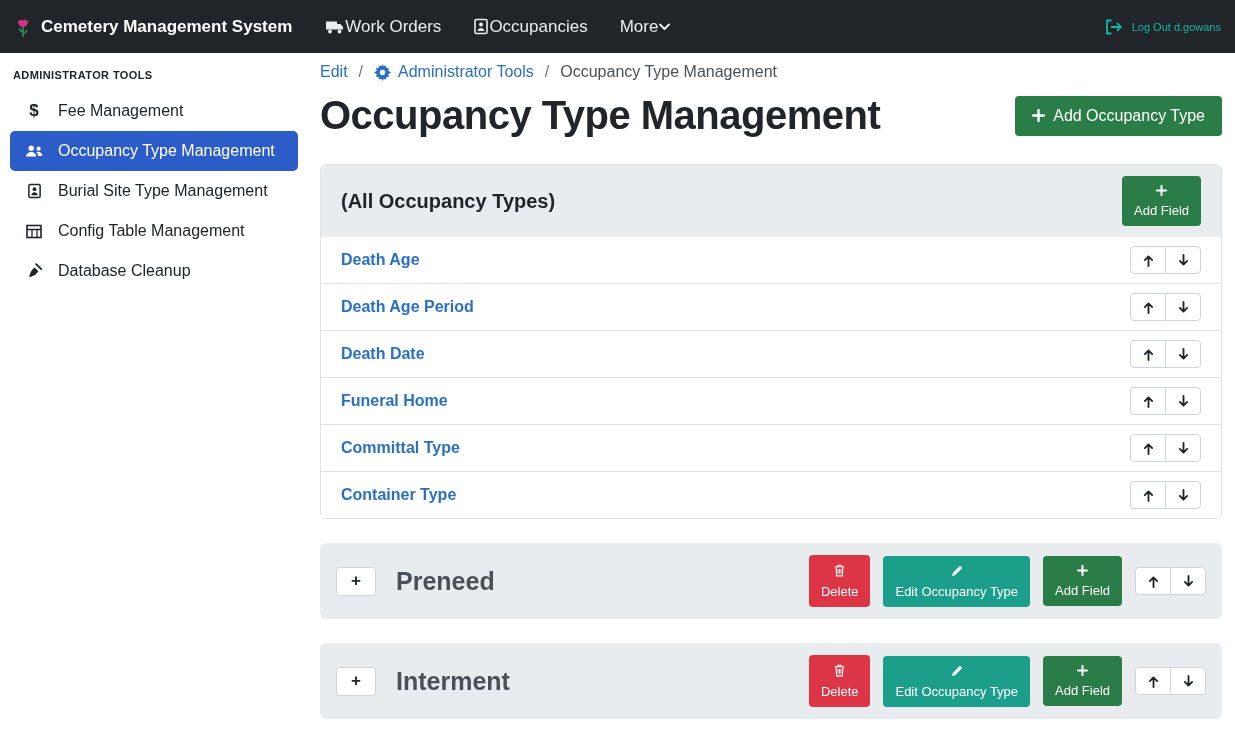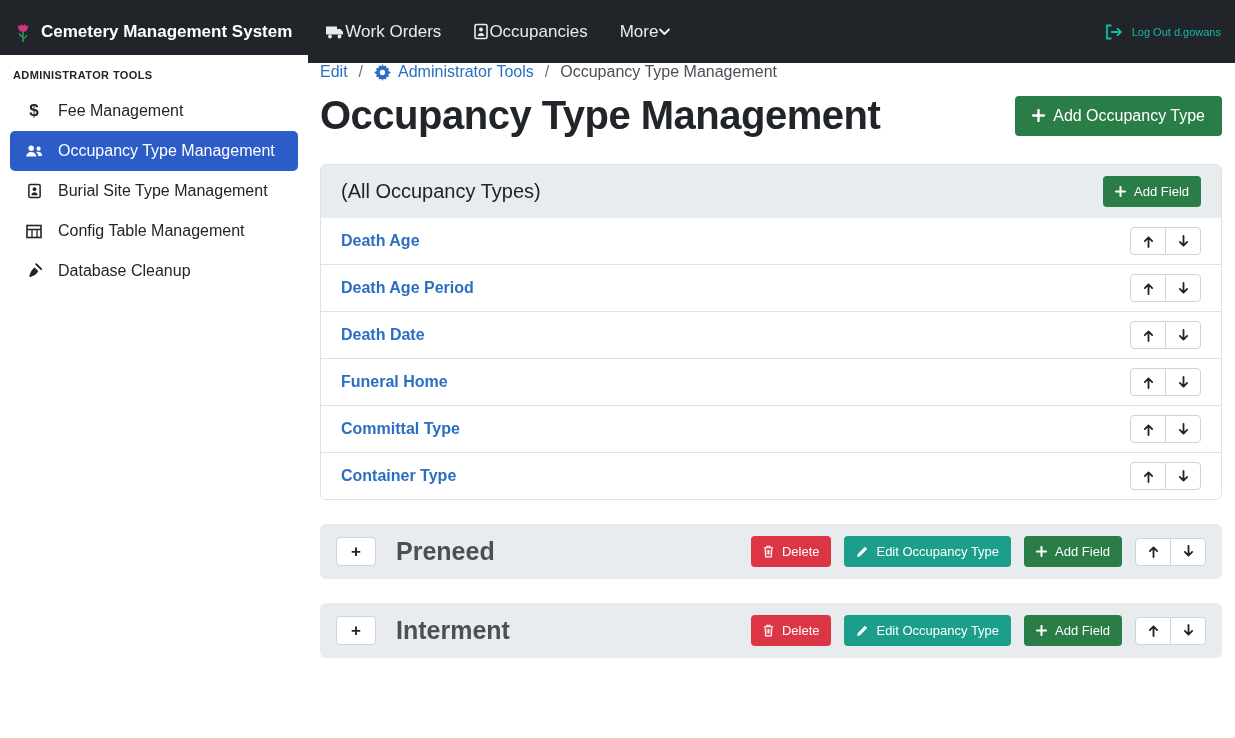--- a/index.html
+++ b/index.html
@@ -1,21 +1,21 @@
 <!DOCTYPE html>
 <html><head>
 <meta charset="utf-8">
 <style>
   * { box-sizing: border-box; }
   html,body { margin:0; padding:0; }
   body { font-family: "Liberation Sans", sans-serif; background:#fff; }
   .app { position:relative; width:1235px; height:738px; overflow:hidden; background:#fff; }
 
   
-  .navbar { height:63px; background:#212529; display:flex; align-items:center; padding:0 14px; }
+  .navbar { height:53px; background:#212529; display:flex; align-items:center; padding:0 14px; }
   .brand { display:flex; align-items:center; gap:9px; color:#fff; font-weight:700; font-size:17px; cursor:pointer; }
   .nav-links { display:flex; align-items:center; gap:32px; margin-left:34px; }
   .nav-link { display:flex; align-items:center; gap:0; color:#e9ecef; font-size:17px; cursor:pointer; }
   .nav-link svg { flex:0 0 auto; }
   .nav-spacer { flex:1; }
   .logout { display:flex; align-items:center; gap:9px; color:#14b8a6; font-size:11px; cursor:pointer; }
 
   
   .sidebar { position:absolute; top:55px; left:0; width:308px; bottom:0; background:#fff; }
   .sidebar-heading { padding:14px 13px 10px; font-size:11px; font-weight:700; letter-spacing:.4px; text-transform:uppercase; color:#212529; }
@@ -28,29 +28,29 @@
   .breadcrumb { display:flex; align-items:center; gap:11px; margin-top:8px; font-size:16px; }
   .crumb-link { color:#2a6fc2; cursor:pointer; display:flex; align-items:center; gap:7px; }
   .crumb-sep { color:#6c757d; }
   .crumb-current { color:#495057; }
 
   .title-row { display:flex; justify-content:space-between; align-items:center; margin-top:12px; }
   .page-title { margin:0; font-size:40px; font-weight:600; color:#212529; letter-spacing:-.5px; }
 
   .btn { display:inline-flex; align-items:center; gap:8px; border:none; border-radius:4px; color:#fff; cursor:pointer; font-family:inherit; line-height:1; }
   .btn-lg { font-size:16px; padding:12px 17px; }
-  .btn-sm { font-size:13px; padding:9px 12px; }
+  .btn-sm { font-size:13px; padding:9px 12px;flex-direction:column; }
   .btn-success { background:#2a7d46; }
   .btn-danger  { background:#dc3545; }
   .btn-teal    { background:#1b9e8a; }
 
   
   .card { margin-top:26px; border:1px solid #dee2e6; border-radius:6px; overflow:hidden; }
   .card-header { background:#e9ecef; padding:11px 20px; display:flex; justify-content:space-between; align-items:center; }
-  .card-title { font-size:20px; font-weight:400; color:#212529; }
+  .card-title { font-size:20px; font-weight:700; color:#212529; }
   .field-row { display:flex; justify-content:space-between; align-items:center; padding:9px 20px; border-top:1px solid #dee2e6; background:#fff; }
   .field-link { font-size:16px; font-weight:700; color:#2a6fc2; cursor:pointer; text-decoration:none; }
 
   .arrow-group { display:inline-flex; }
   .arrow-btn { width:36px; height:28px; background:#fff; border:1px solid #ced4da; display:flex; align-items:center; justify-content:center; color:#212529; cursor:pointer; padding:0; }
   .arrow-btn.up { border-radius:4px 0 0 4px; }
   .arrow-btn.down { border-radius:0 4px 4px 0; margin-left:-1px; }
 
   
   .panel { margin-top:24px; background:#e9ecef; border-radius:6px; padding:12px 16px; display:flex; align-items:center; }

